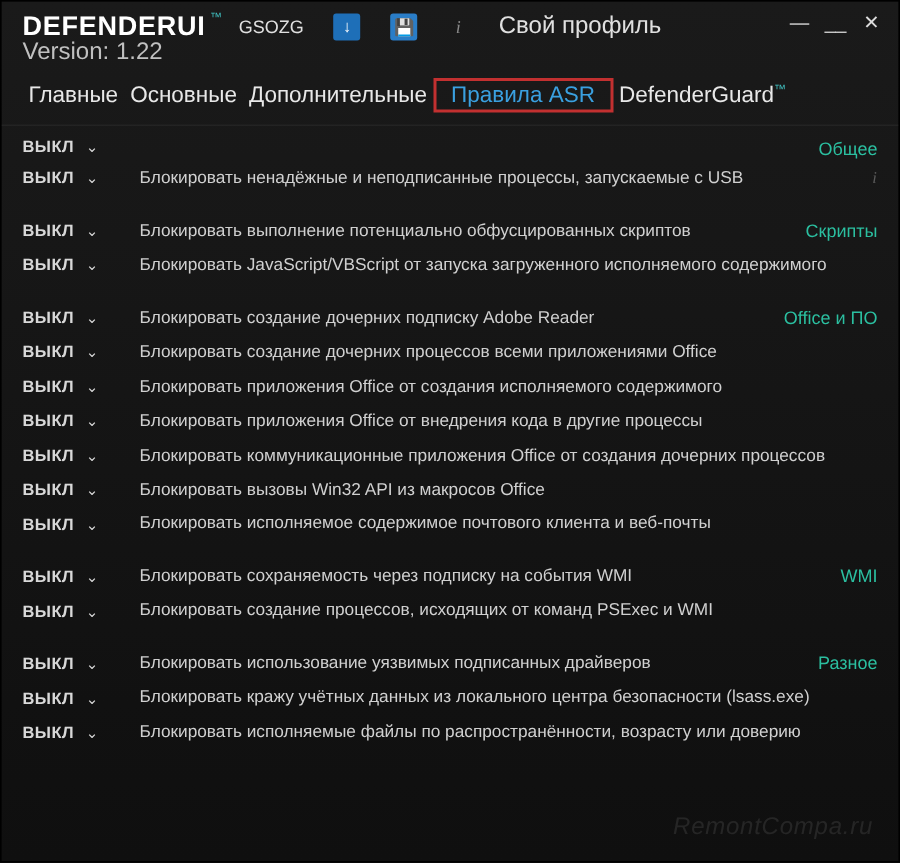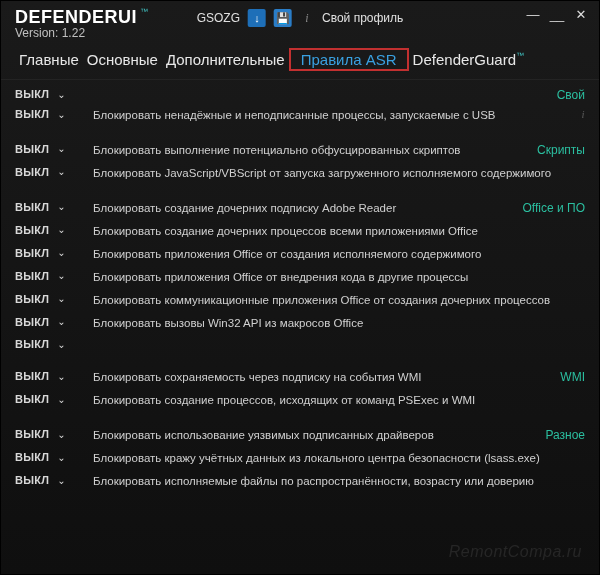--- a/index.html
+++ b/index.html
@@ -37,43 +37,43 @@
     gap: 2px;
   }
   .brand-name {
     font-size: 18px;
     font-weight: 700;
     letter-spacing: 0.5px;
     color: #fff;
   }
   .brand-name .ui { color: #fff; }
   .tm { font-size: 8px; color: #40c0c0; vertical-align: top; margin-left: 1px; }
-  .brand-version { font-size: 12px; color: #c0c0c0; margin-top: -2px; }
+  .brand-version { font-size: 16px; color: #c0c0c0; margin-top: -2px; }
   .title-center {
     position: absolute;
     left: 50%;
     transform: translateX(-50%);
     top: 8px;
     display: flex;
     align-items: center;
-    gap: 8px;
+    gap: 20px;
   }
   .user-label { color: #e0e0e0; font-size: 12px; }
   .icon-btn {
     width: 18px; height: 18px;
     display: inline-flex; align-items: center; justify-content: center;
     background: #1e6fb8; color: #fff; border-radius: 2px; font-size: 11px;
     cursor: pointer;
   }
   .icon-btn.save { background: #2a7dc7; }
   .info-i {
     display:inline-flex; width:14px; height:14px; align-items:center; justify-content:center;
     color:#888; font-style: italic; font-family: Georgia, serif; font-size:12px;
   }
-  .profile-link { color: #e0e0e0; font-size: 12px; cursor: pointer; }
+  .profile-link { color: #e0e0e0; font-size: 16px; cursor: pointer; }
   .window-controls {
     position: absolute;
     right: 10px; top: 6px;
     display: flex; gap: 8px; align-items: center;
   }
   .win-btn {
     width: 16px; height: 14px; display:inline-flex; align-items:center; justify-content:center;
     color:#ddd; cursor:pointer; font-size:13px;
   }
   .tabs {
@@ -108,21 +108,21 @@
   .group-label {
     position: absolute;
     right: 4px;
     top: 4px;
     color: #2bbfa0;
     font-size: 12px;
     font-weight: 500;
   }
   .row {
     display: flex;
-    align-items: flex-start;
+    align-items: center;
     gap: 10px;
     padding: 4px 0;
   }
   .toggle {
     display: flex;
     align-items: center;
     gap: 6px;
     min-width: 68px;
     cursor: pointer;
   }
@@ -186,21 +186,21 @@
   <div class="tabs" id="tabs">
       <div class="tab">Главные</div>
       <div class="tab">Основные</div>
       <div class="tab">Дополнительные</div>
       <div class="tab active">Правила ASR</div>
       <div class="tab">DefenderGuard<span class="tm2">™</span></div>
     </div>
 
   <div class="content" id="content">
     <div class="group">
-        <div class="group-label">Свой</div>
+        <div class="group-label">Общее</div>
         <div class="row">
           <div class="toggle">
             <span class="toggle-label">ВЫКЛ</span>
             <span class="chev">⌄</span>
           </div>
         </div>
         <div class="row">
           <div class="toggle">
             <span class="toggle-label">ВЫКЛ</span>
             <span class="chev">⌄</span>
@@ -268,20 +268,21 @@
             <span class="toggle-label">ВЫКЛ</span>
             <span class="chev">⌄</span>
           </div>
           <div class="rule-text">Блокировать вызовы Win32 API из макросов Office</div>
         </div>
         <div class="row">
           <div class="toggle">
             <span class="toggle-label">ВЫКЛ</span>
             <span class="chev">⌄</span>
           </div>
+          <div class="rule-text">Блокировать исполняемое содержимое почтового клиента и веб-почты</div>
         </div>
       </div>
       <div class="group">
         <div class="group-label">WMI</div>
         <div class="row">
           <div class="toggle">
             <span class="toggle-label">ВЫКЛ</span>
             <span class="chev">⌄</span>
           </div>
           <div class="rule-text">Блокировать сохраняемость через подписку на события WMI</div>

